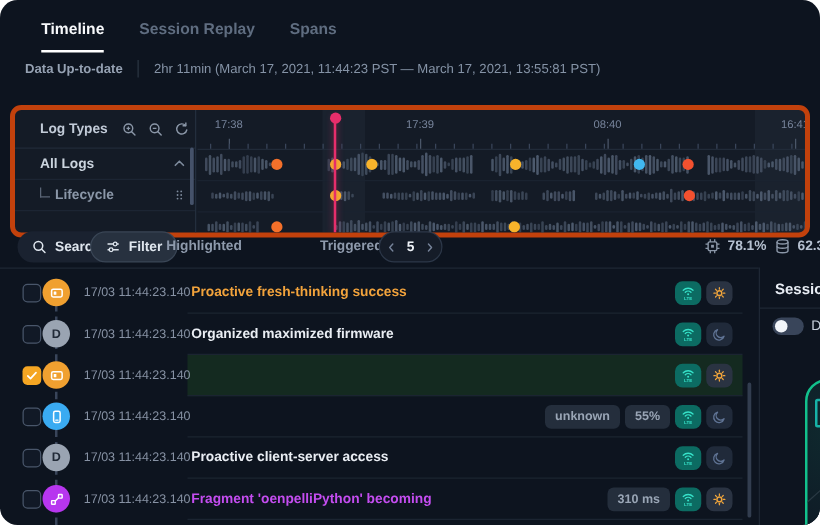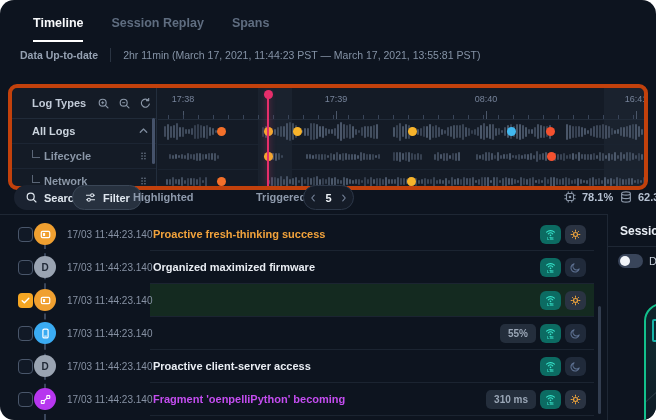--- a/index.html
+++ b/index.html
@@ -139,36 +139,20 @@
             <span class="rlbl">All Logs</span>
             <div class="rico">
               <svg viewBox="0 0 16 16" style="width:13px;height:13px;display:block">
                 <polyline points="4,9.5 8,5.5 12,9.5" fill="none" stroke="currentColor" stroke-width="1.6" stroke-linecap="round" stroke-linejoin="round"></polyline>
               </svg>
             </div>
           </div>
           <div class="lt-row child">
             <span class="branch"></span>
             <span class="rlbl">Lifecycle</span>
-            <div class="rico">
-              <svg viewBox="0 0 16 16" style="width:13px;height:13px;display:block">
-                <g fill="currentColor">
-                  <circle cx="6.2" cy="4.5" r="0.9"></circle>
-                  <circle cx="9.8" cy="4.5" r="0.9"></circle>
-                  <circle cx="6.2" cy="8" r="0.9"></circle>
-                  <circle cx="9.8" cy="8" r="0.9"></circle>
-                  <circle cx="6.2" cy="11.5" r="0.9"></circle>
-                  <circle cx="9.8" cy="11.5" r="0.9"></circle>
-                </g>
-              </svg>
-            </div>
-          </div>
-          <div class="lt-row child">
-            <span class="branch"></span>
-            <span class="rlbl">Network</span>
             <div class="rico">
               <svg viewBox="0 0 16 16" style="width:13px;height:13px;display:block">
                 <g fill="currentColor">
                   <circle cx="6.2" cy="4.5" r="0.9"></circle>
                   <circle cx="9.8" cy="4.5" r="0.9"></circle>
                   <circle cx="6.2" cy="8" r="0.9"></circle>
                   <circle cx="9.8" cy="8" r="0.9"></circle>
                   <circle cx="6.2" cy="11.5" r="0.9"></circle>
                   <circle cx="9.8" cy="11.5" r="0.9"></circle>
                 </g>
@@ -821,20 +805,21 @@
       <div class="lrow" style="top: 102px;">
         <div class="cb"></div>
         <div class="node" style="background: rgb(58, 171, 242);">
           <svg viewBox="0 0 16 16" style="width:13px;height:13px;display:block">
             <rect x="4.8" y="2.5" width="6.4" height="11" rx="1.6" fill="none" stroke="#fff" stroke-width="1.5"></rect>
             <line x1="6.9" y1="11.2" x2="9.1" y2="11.2" stroke="#fff" stroke-width="1.2" stroke-linecap="round"></line>
           </svg>
         </div>
         <div class="lts">17/03 11:44:23.140</div>
         <div class="ract">
+          <div class="badge">unknown</div>
           <div class="badge">55%</div>
           <div class="abtn lte">
             <svg viewBox="0 0 16 16" style="width:13px;height:13px;display:block">
               <path d="M3.2 5.2a6.8 6.8 0 0 1 9.6 0" fill="none" stroke="currentColor" stroke-width="1.3" stroke-linecap="round"></path>
               <path d="M5.2 7.2a4 4 0 0 1 5.6 0" fill="none" stroke="currentColor" stroke-width="1.3" stroke-linecap="round"></path>
               <circle cx="8" cy="9.1" r="1" fill="currentColor"></circle>
               <text x="8" y="14.6" text-anchor="middle" font-size="4.4" font-weight="bold" fill="currentColor">LTE</text>
             </svg>
           </div>
           <div class="abtn moon">

